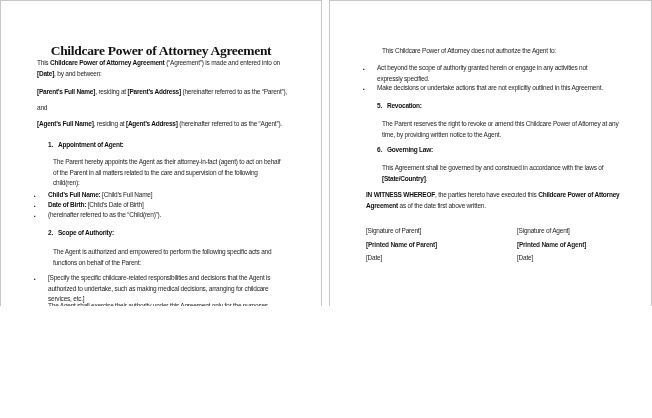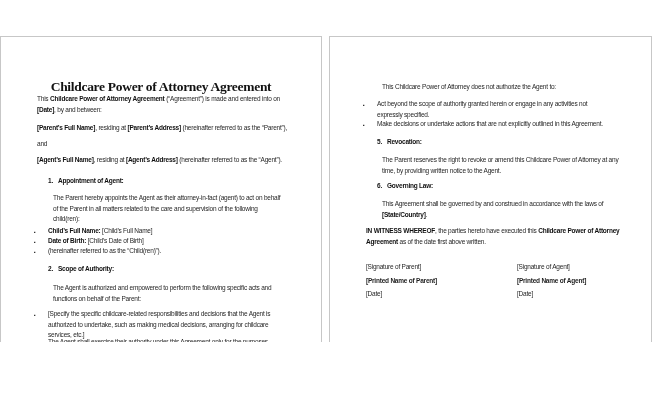--- a/index.html
+++ b/index.html
@@ -1,17 +1,17 @@
 <!DOCTYPE html>
 <html><head>
 <meta charset="utf-8">
 <style>
   html,body{margin:0;padding:0;background:#fff;}
   .screenshot{position:relative;width:652px;height:306px;background:#ffffff;overflow:hidden;
-    font-family:"Liberation Sans","DejaVu Sans",sans-serif;margin-top:36px;}
+    font-family:"Liberation Sans","DejaVu Sans",sans-serif;}
   .page{position:absolute;top:0;background:#ffffff;border:1px solid #c7c7c7;box-sizing:border-box;}
   #p1{left:0;width:322px;height:412px;}
   #p2{left:329px;width:323px;height:415px;}
   .blk{position:absolute;color:#1f1f1f;font-size:6.5px;line-height:10.5px;letter-spacing:-0.22px;}
   .line{white-space:nowrap;}
   .b{font-weight:bold;color:#111;}
   .title{left:0;width:100%;text-align:center;
     font-family:"Liberation Serif","DejaVu Serif",serif;font-weight:bold;
     font-size:13.5px;line-height:16px;letter-spacing:-0.3px;color:#121212;}
   .m{left:36px;}

